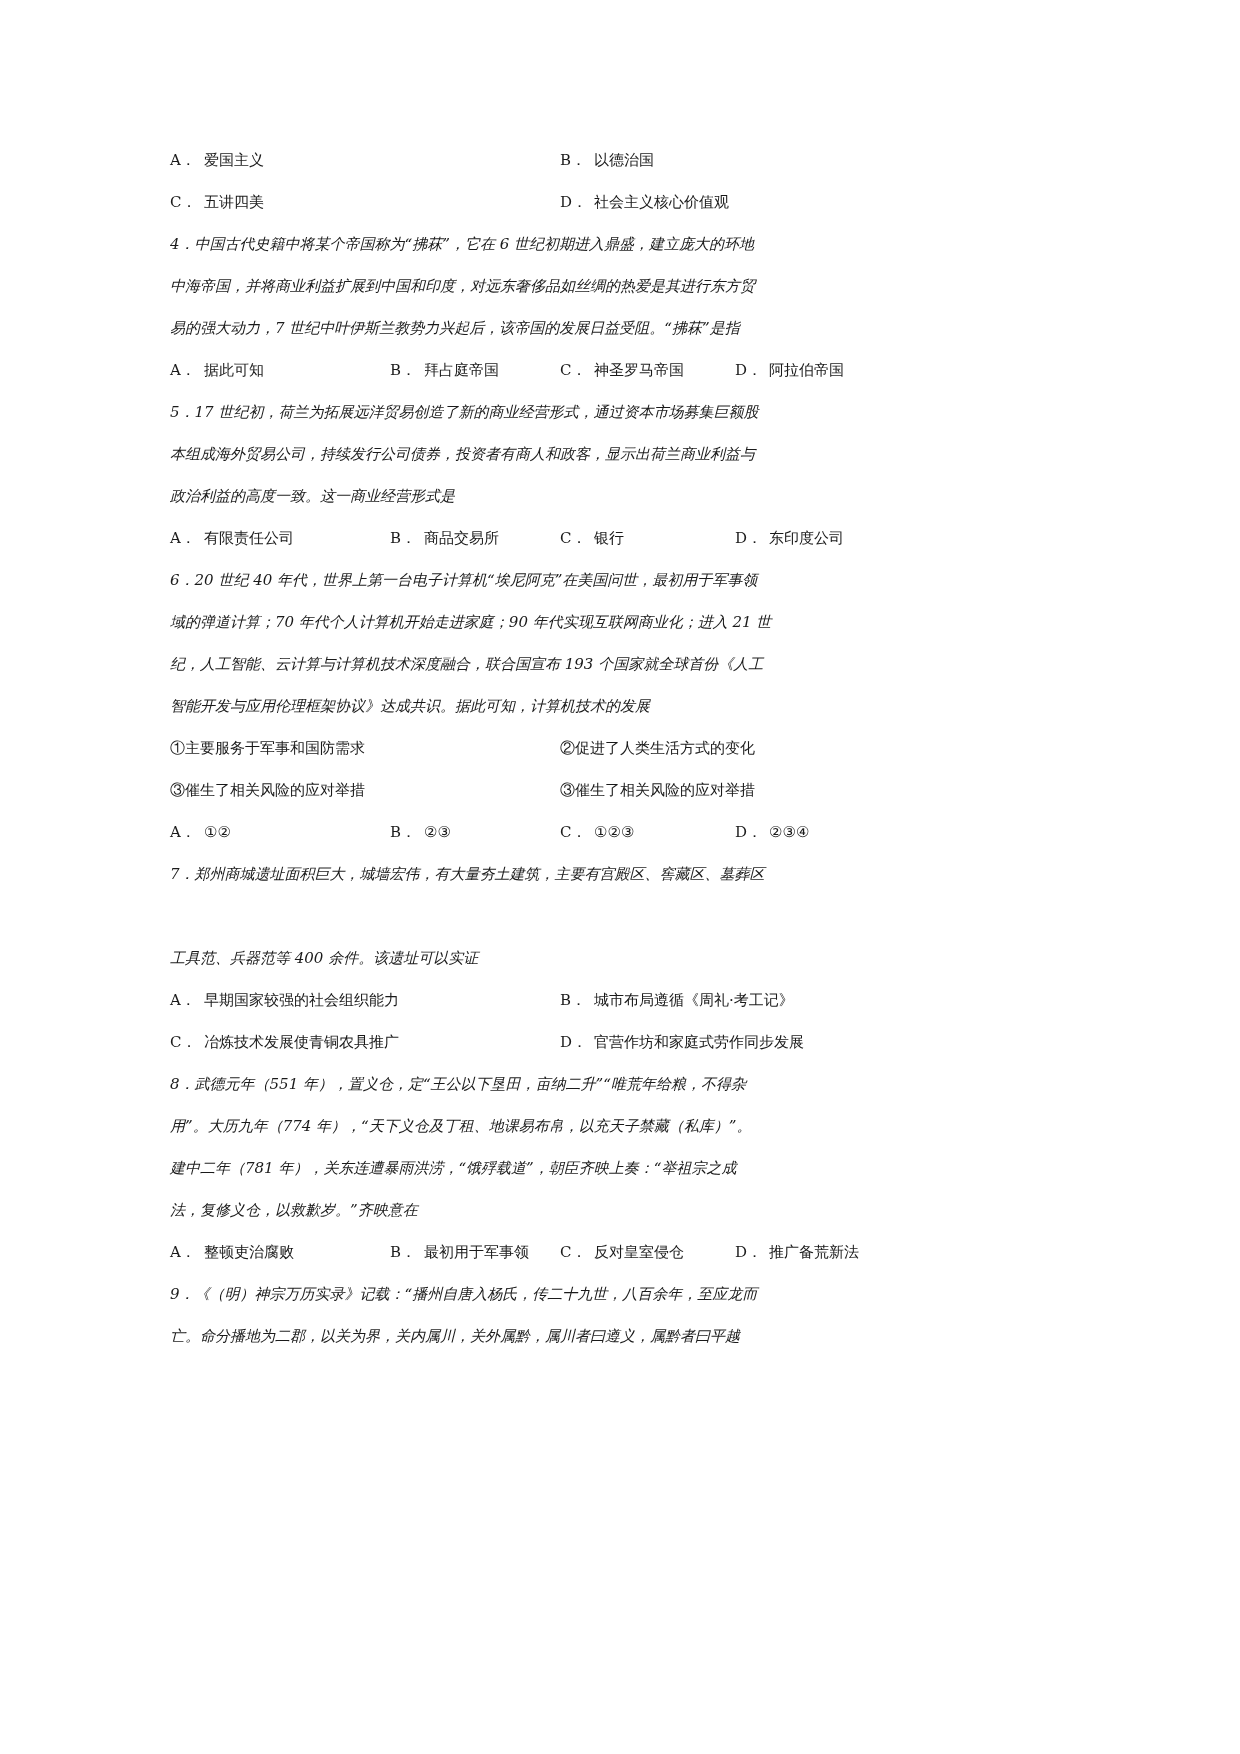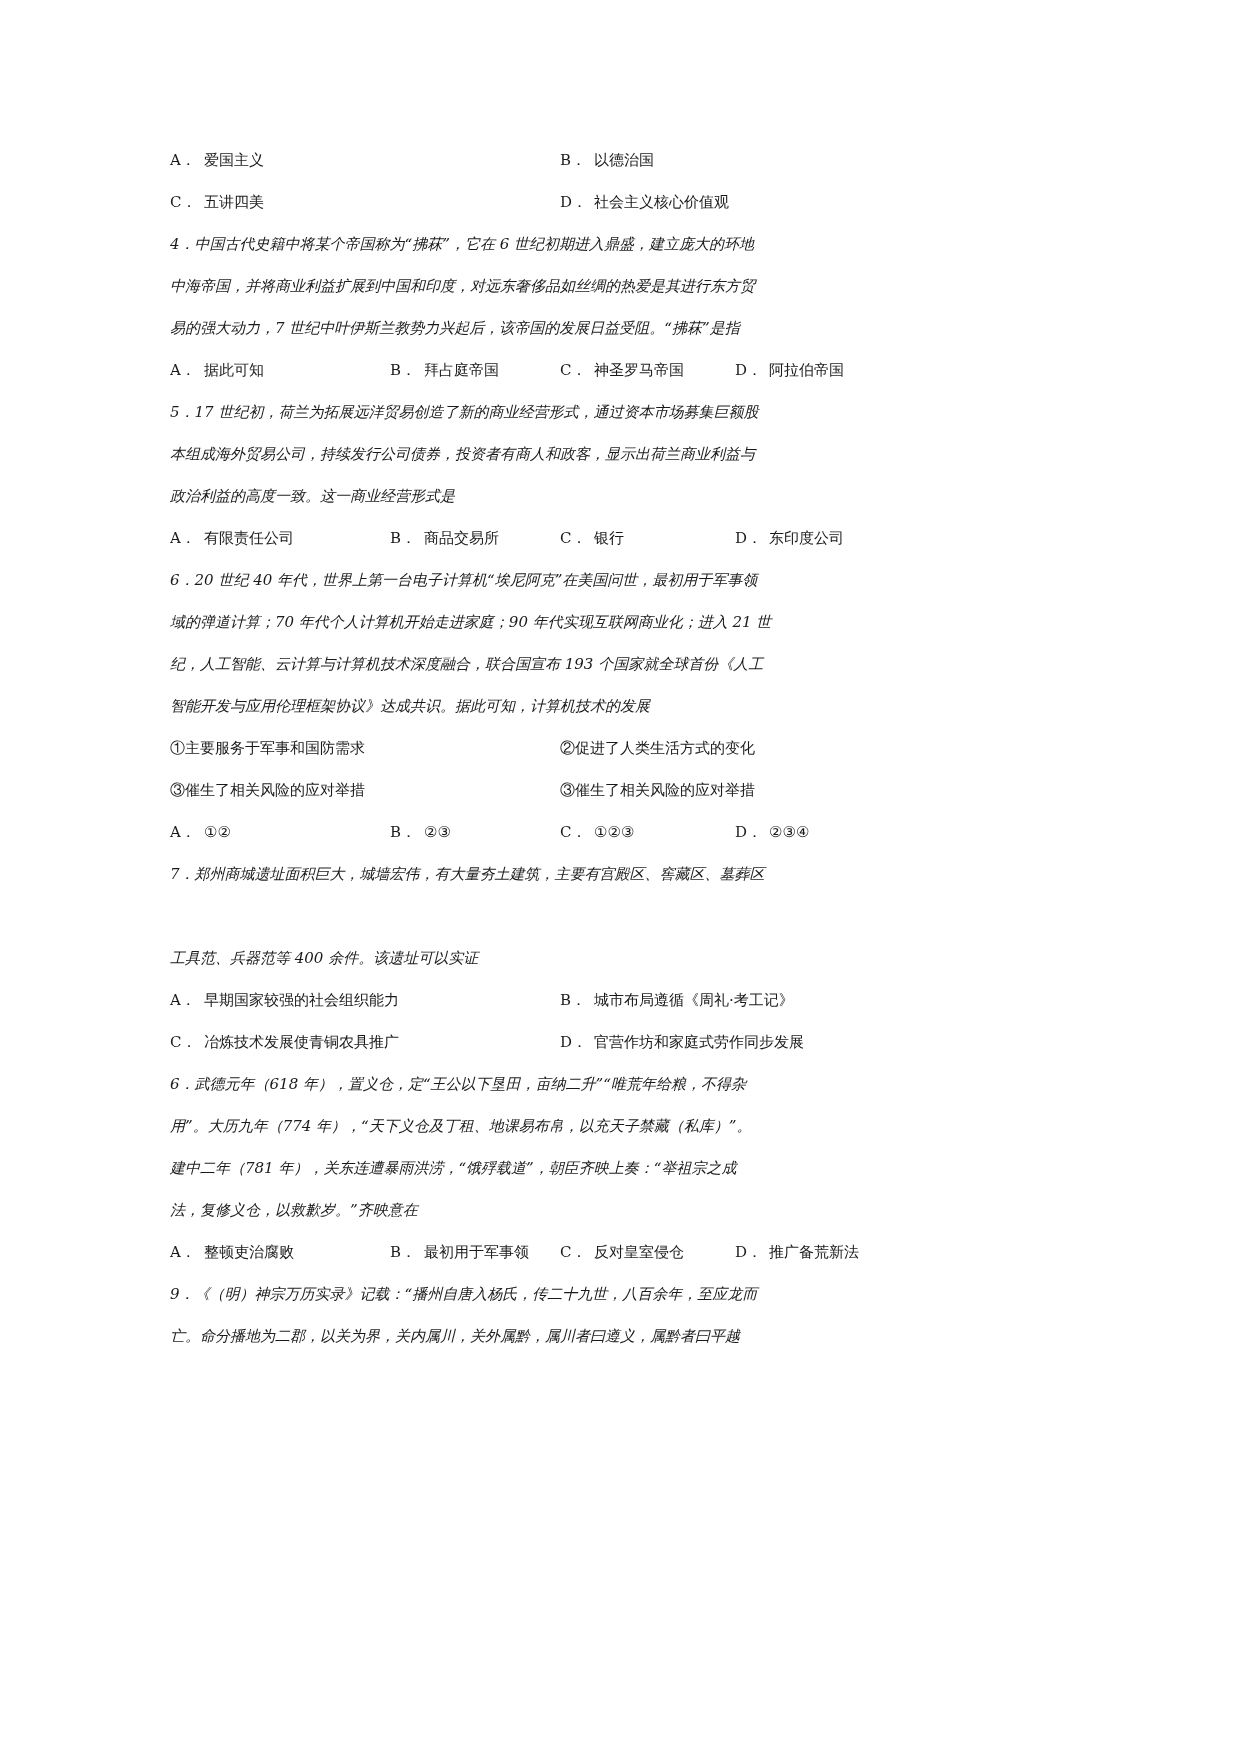--- a/index.html
+++ b/index.html
@@ -56,21 +56,21 @@
   <div class="opt c3" style="top:818px"><span class="lbl">C．</span><span>①②③</span></div>
   <div class="opt c4" style="top:818px"><span class="lbl">D．</span><span>②③④</span></div>
 
   <div class="line" style="top:860px">7．郑州商城遗址面积巨大，城墙宏伟，有大量夯土建筑，主要有宫殿区、窖藏区、墓葬区</div>
   <div class="line" style="top:944px">工具范、兵器范等 400 余件。该遗址可以实证</div>
   <div class="opt c1" style="top:986px"><span class="lbl">A．</span><span>早期国家较强的社会组织能力</span></div>
   <div class="opt h2" style="top:986px"><span class="lbl">B．</span><span>城市布局遵循《周礼·考工记》</span></div>
   <div class="opt c1" style="top:1028px"><span class="lbl">C．</span><span>冶炼技术发展使青铜农具推广</span></div>
   <div class="opt h2" style="top:1028px"><span class="lbl">D．</span><span>官营作坊和家庭式劳作同步发展</span></div>
 
-  <div class="line" style="top:1070px">6．武德元年（618 年），置义仓，定“王公以下垦田，亩纳二升”“唯荒年给粮，不得杂</div>
+  <div class="line" style="top:1070px">8．武德元年（551 年），置义仓，定“王公以下垦田，亩纳二升”“唯荒年给粮，不得杂</div>
   <div class="line" style="top:1112px">用”。大历九年（774 年），“天下义仓及丁租、地课易布帛，以充天子禁藏（私库）”。</div>
   <div class="line" style="top:1154px">建中二年（781 年），关东连遭暴雨洪涝，“饿殍载道”，朝臣齐映上奏：“举祖宗之成</div>
   <div class="line" style="top:1196px">法，复修义仓，以救歉岁。”齐映意在</div>
   <div class="opt c1" style="top:1238px"><span class="lbl">A．</span><span>整顿吏治腐败</span></div>
   <div class="opt c2" style="top:1238px"><span class="lbl">B．</span><span>最初用于军事领</span></div>
   <div class="opt c3" style="top:1238px"><span class="lbl">C．</span><span>反对皇室侵仓</span></div>
   <div class="opt c4" style="top:1238px"><span class="lbl">D．</span><span>推广备荒新法</span></div>
 
   <div class="line" style="top:1280px">9．《（明）神宗万历实录》记载：“播州自唐入杨氏，传二十九世，八百余年，至应龙而</div>
   <div class="line" style="top:1322px">亡。命分播地为二郡，以关为界，关内属川，关外属黔，属川者曰遵义，属黔者曰平越</div>

